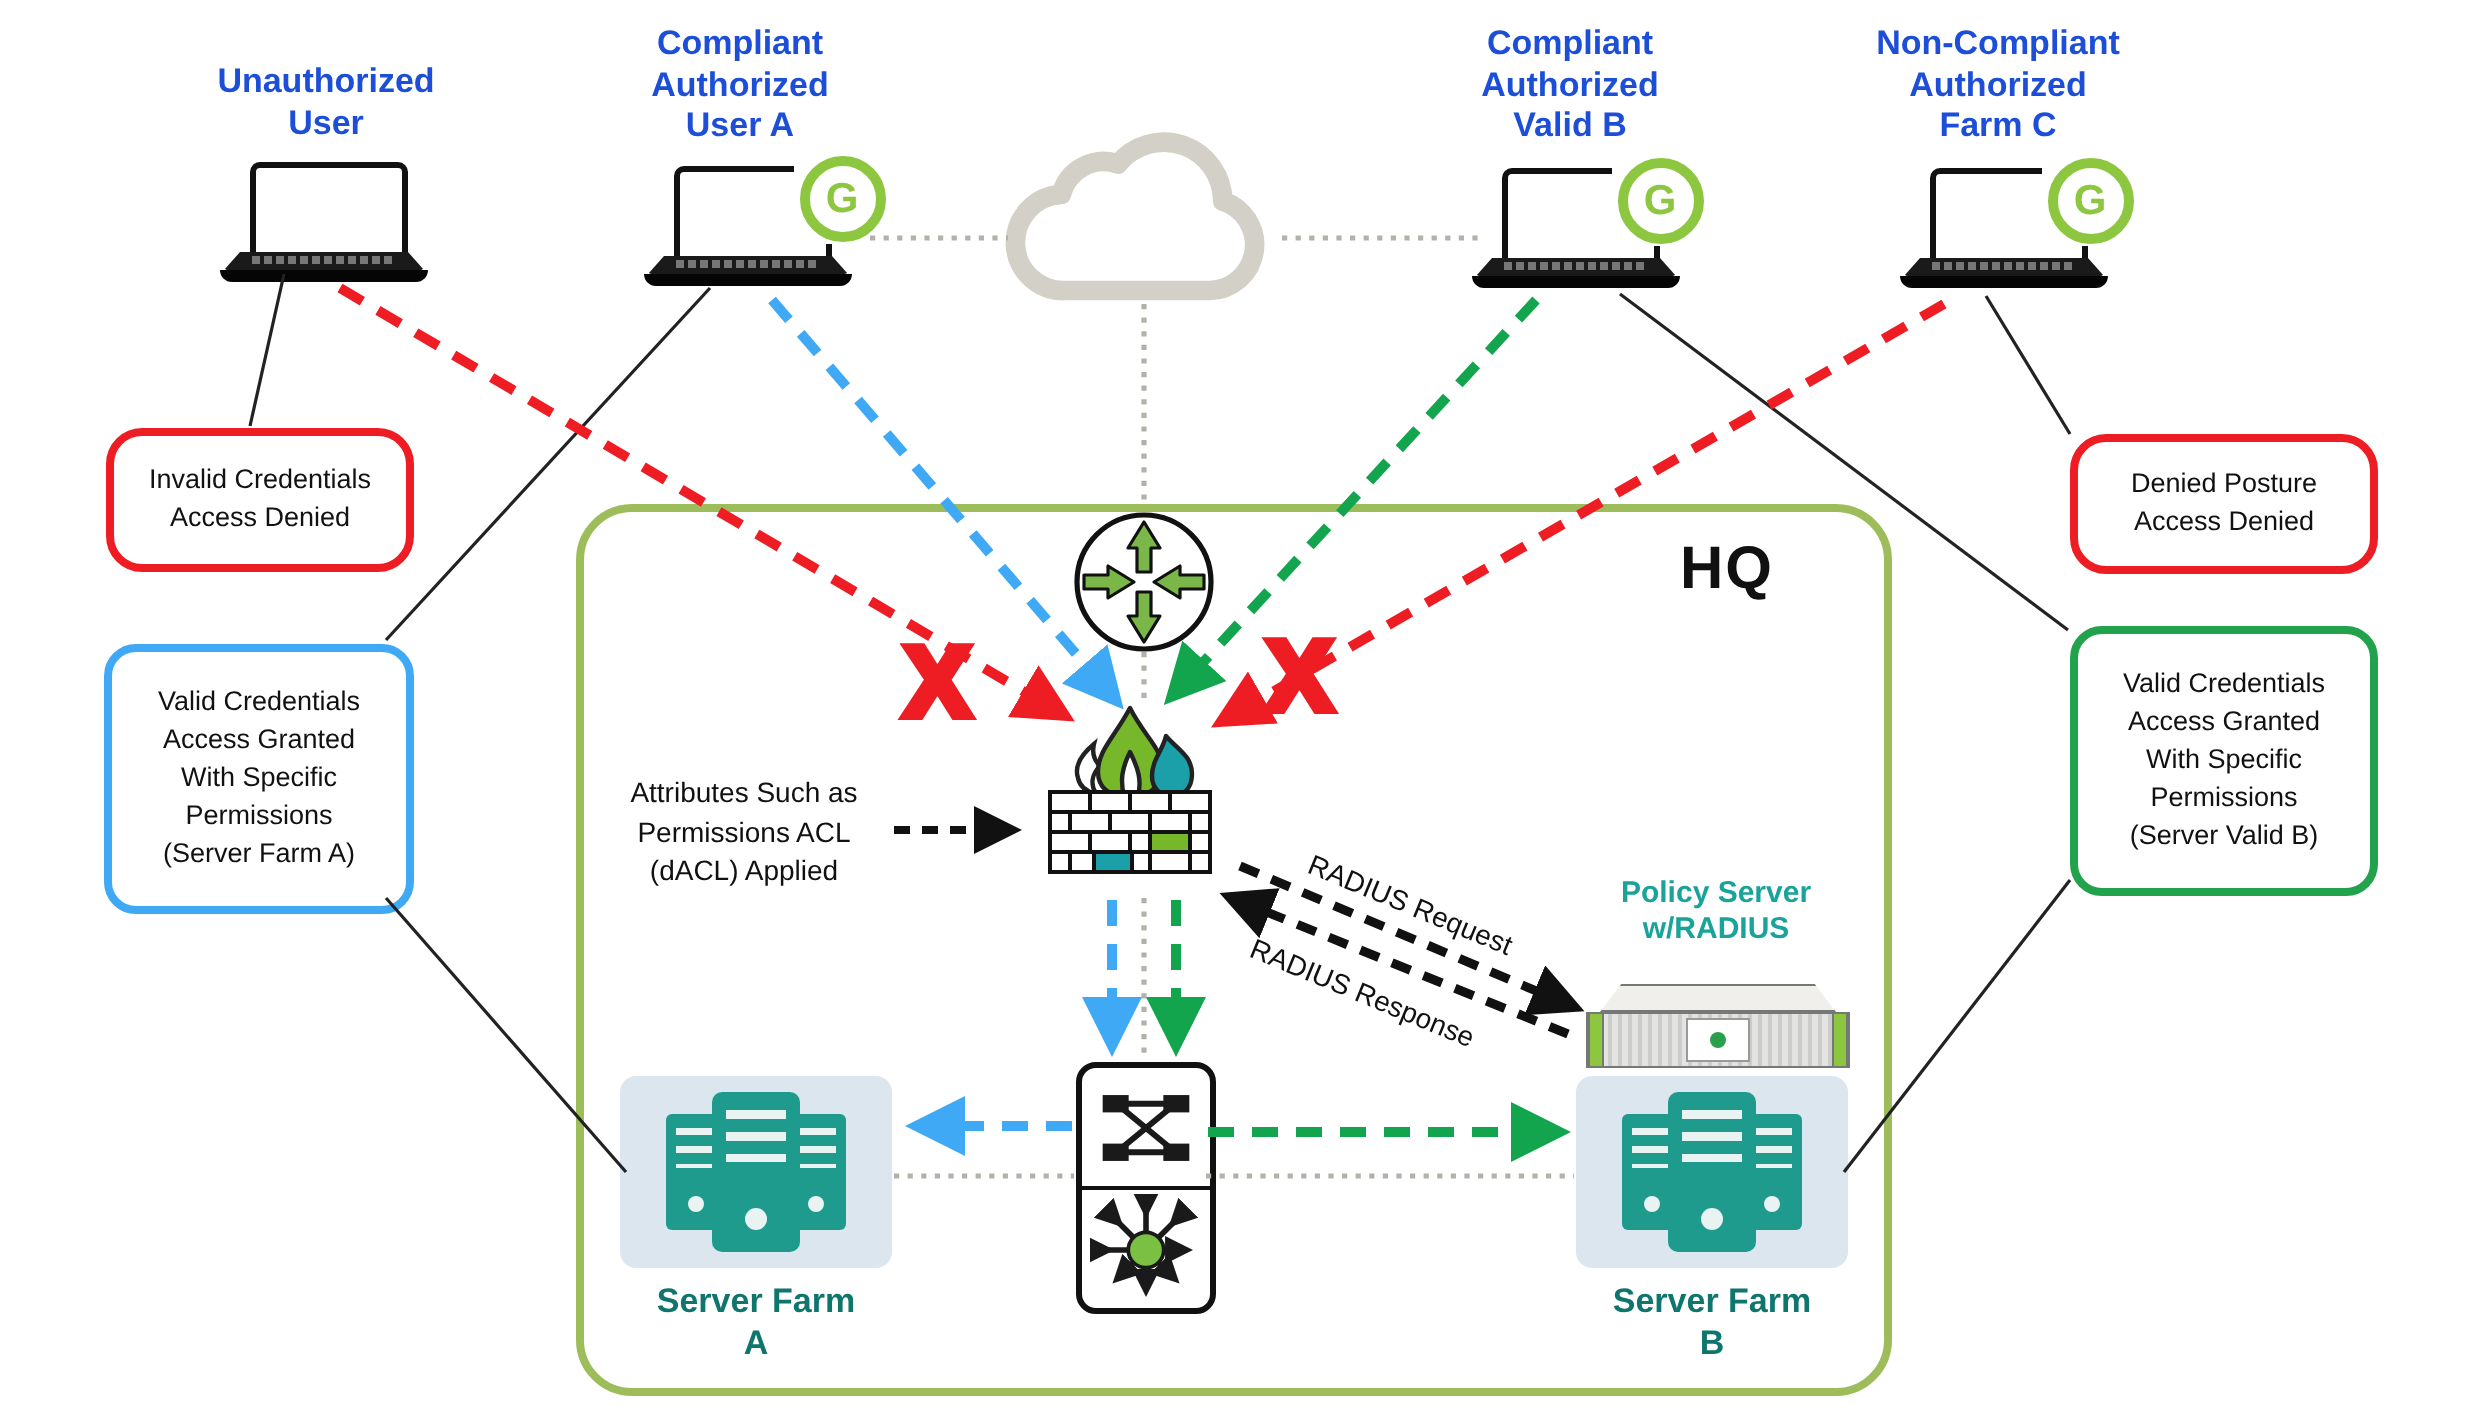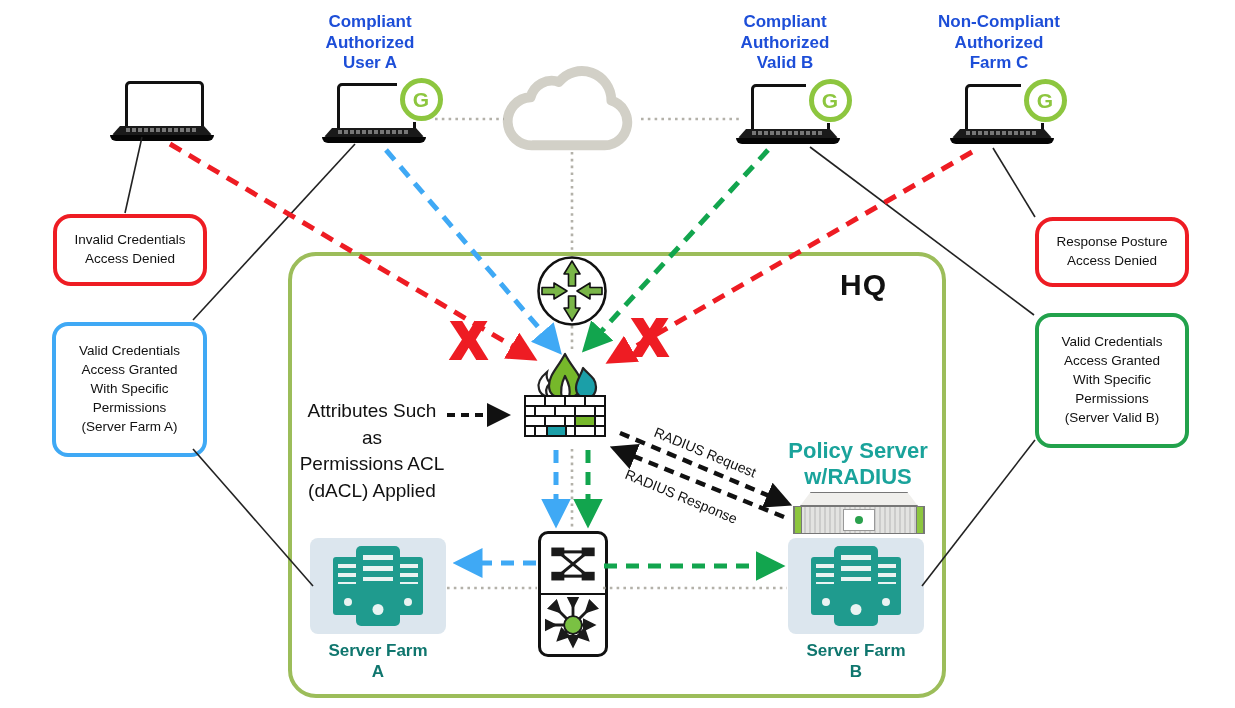--- a/index.html
+++ b/index.html
@@ -9,23 +9,23 @@
 
   
   .user-label{color:#1d4ed8;font-weight:bold;font-size:17px;line-height:1.22;text-align:center;z-index:3;}
   .lbl-line{display:block;}
   .callout{background:#fff;display:flex;flex-direction:column;justify-content:center;text-align:center;
            font-size:13.5px;line-height:1.4;z-index:3;}
   .callout.red{border:4px solid #ee1c23;border-radius:18px;}
   .callout.blue{border:4px solid #3fa9f5;border-radius:16px;}
   .callout.green{border:4px solid #22a24c;border-radius:16px;}
   .hq-label{font-size:30px;font-weight:bold;z-index:3;letter-spacing:1px;}
-  .note{font-size:19px;line-height:1.4;text-align:center;z-index:3;margin-top:11px;}
+  .note{font-size:14px;line-height:1.4;text-align:center;z-index:3;}
   .radius-label{font-size:14px;white-space:nowrap;transform:rotate(22.5deg);transform-origin:0 0;z-index:5;}
-  .policy-label{color:#1aa39b;font-weight:bold;font-size:22px;line-height:1.2;text-align:center;z-index:3;}
+  .policy-label{color:#1aa39b;font-weight:bold;font-size:15px;line-height:1.2;text-align:center;z-index:3;}
   .farm-label{color:#0f766e;font-weight:bold;font-size:17px;line-height:1.25;text-align:center;z-index:3;}
   .deny-x{color:#ee1c23;font-weight:bold;font-size:50px;-webkit-text-stroke:4px #ee1c23;z-index:6;line-height:1;}
 
   
   .laptop{width:104px;height:61px;z-index:2;}
   .laptop .screen{position:absolute;left:15px;top:0;width:73px;height:45px;background:#fff;
                   border:3.5px solid #111;border-radius:5px 5px 0 0;}
   .laptop .kb{position:absolute;left:2px;top:45px;width:100px;height:9px;background:#1a1a1a;
               border-radius:2px;clip-path:polygon(8% 0,92% 0,100% 100%,0 100%);}
   .laptop .kb::after{content:"";position:absolute;left:14%;right:14%;top:2px;height:4px;
@@ -130,20 +130,24 @@
       <line x1="604" y1="566" x2="778" y2="566" stroke="#12a54e" marker-end="url(#m-green)"></line>
     </g>
 
     <g fill="none" stroke="#111">
       <line x1="447" y1="415" x2="505" y2="415" stroke-width="4" stroke-dasharray="8 6" marker-end="url(#m-black)"></line>
       <line x1="620" y1="433" x2="786" y2="503" stroke-width="4.5" stroke-dasharray="10 7" marker-end="url(#m-black)"></line>
       <line x1="784" y1="517" x2="616" y2="449" stroke-width="4.5" stroke-dasharray="10 7" marker-end="url(#m-black)"></line>
     </g>
   </svg>
 
+  <div class="abs user-label" style="left:88px;top:31px;width:150px;">
+    <span class="lbl-line">Unauthorized</span>
+    <span class="lbl-line">User</span>
+  </div>
   <div class="abs user-label" style="left:295px;top:12px;width:150px;">
     <span class="lbl-line">Compliant</span>
     <span class="lbl-line">Authorized</span>
     <span class="lbl-line">User A</span>
   </div>
   <div class="abs user-label" style="left:710px;top:12px;width:150px;">
     <span class="lbl-line">Compliant</span>
     <span class="lbl-line">Authorized</span>
     <span class="lbl-line">Valid B</span>
   </div>
@@ -337,21 +341,21 @@
     <span class="lbl-line">Access Denied</span>
   </div>
   <div class="abs callout blue" style="left:52px;top:322px;width:147px;height:127px;">
     <span class="lbl-line">Valid Credentials</span>
     <span class="lbl-line">Access Granted</span>
     <span class="lbl-line">With Specific</span>
     <span class="lbl-line">Permissions</span>
     <span class="lbl-line">(Server Farm A)</span>
   </div>
   <div class="abs callout red" style="left:1035px;top:217px;width:146px;height:62px;">
-    <span class="lbl-line">Response Posture</span>
+    <span class="lbl-line">Denied Posture</span>
     <span class="lbl-line">Access Denied</span>
   </div>
   <div class="abs callout green" style="left:1035px;top:313px;width:146px;height:127px;">
     <span class="lbl-line">Valid Credentials</span>
     <span class="lbl-line">Access Granted</span>
     <span class="lbl-line">With Specific</span>
     <span class="lbl-line">Permissions</span>
     <span class="lbl-line">(Server Valid B)</span>
   </div>
 

